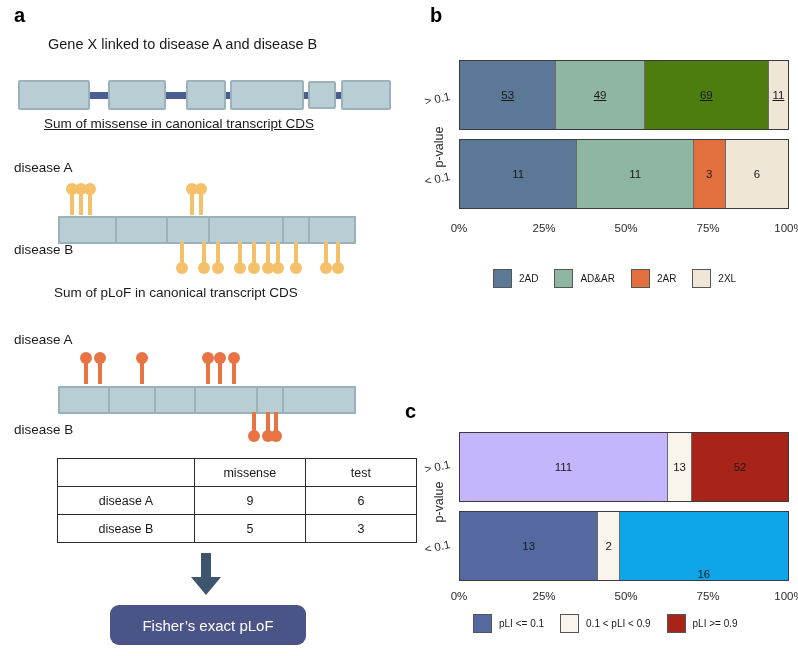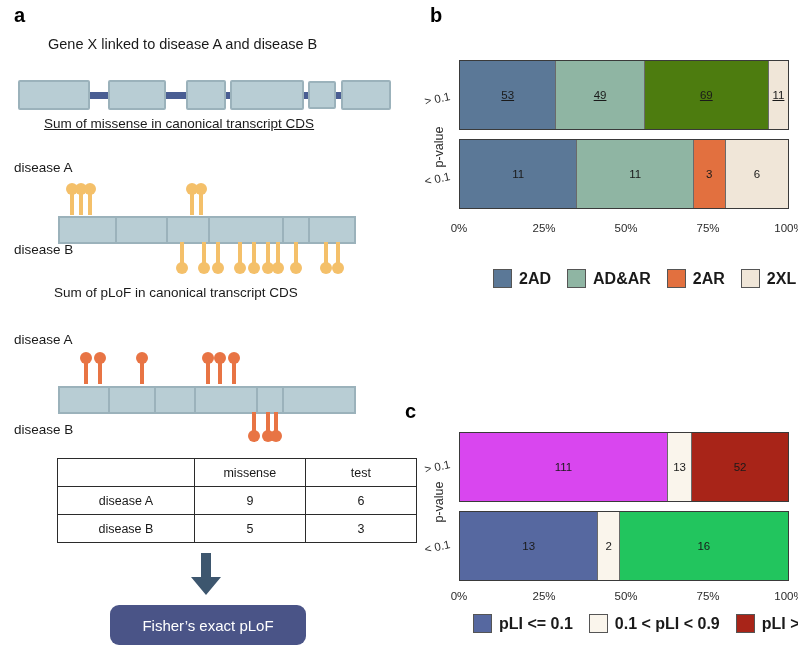--- a/index.html
+++ b/index.html
@@ -35,21 +35,21 @@
        font-size:11.5px;color:#1a1a1a;box-sizing:border-box;overflow:hidden;}
   .seg + .seg{border-left:1px solid #6a6a6a;}
   .ytick{position:absolute;font-size:11.5px;color:#2b2b2b;white-space:nowrap;
          transform:rotate(-12deg);transform-origin:right center;text-align:right;}
   .yaxis-title{position:absolute;font-size:12.5px;color:#2b2b2b;
                transform:rotate(-90deg);transform-origin:center center;white-space:nowrap;}
   .xtick{position:absolute;font-size:11.5px;color:#2b2b2b;white-space:nowrap;text-align:center;}
   .legend{position:absolute;display:flex;align-items:center;}
   .legend-item{display:flex;align-items:center;margin-right:16px;}
   .legend-swatch{width:19px;height:19px;border:1px solid #555;box-sizing:border-box;margin-right:7px;}
-  .legend-label{font-size:16px;color:#1a1a1a;white-space:nowrap;font-weight:bold;}
+  .legend-label{font-size:10px;color:#1a1a1a;white-space:nowrap;}
 </style>
 </head>
 <body>
 
 <div id="panel-a">
 
   <div class="panel-letter" style="left:14px;top:4px;">a</div>
 
   <div class="a-title" style="left:40px;top:36px;margin-left:8px;">Gene X linked to disease A and disease B</div>
 
@@ -306,39 +306,39 @@
   <div class="panel-letter" style="left:5px;top:10px;">c</div>
 
   <div class="yaxis-title" style="left:-6px;top:105px;width:90px;text-align:center;">p-value</div>
 
   <div class="ytick" style="left:0px;top:68px;width:50px;">&gt; 0.1</div>
   <div class="ytick" style="left:0px;top:148px;width:50px;">&lt; 0.1</div>
 
   <div class="plot-area" style="left:59px;top:42px;width:330px;height:152px;">
 
     <div class="bar-row" style="left:0;top:0;width:330px;height:70px;">
-      <div class="seg" style="width:63.1%;background:#d946ef;">
+      <div class="seg" style="width:63.1%;background:#c4b5fd;">
           <span>111</span>
         </div>
       <div class="seg" style="width:7.4%;background:#faf5ec;">
           <span>13</span>
         </div>
       <div class="seg" style="width:29.5%;background:#a82418;">
           <span>52</span>
         </div>
     </div>
 
     <div class="bar-row" style="left:0;top:79px;width:330px;height:70px;">
       <div class="seg" style="width:41.9%;background:#5668a0;">
           <span>13</span>
         </div>
       <div class="seg" style="width:6.5%;background:#faf5ec;">
           <span>2</span>
         </div>
-      <div class="seg" style="width:51.6%;background:#22c55e;">
+      <div class="seg" style="width:51.6%;background:#0ea5e9;align-items:flex-end;">
           <span>16</span>
         </div>
     </div>
   </div>
 
   <div class="xtick" style="left:43px;top:200px;width:32px;">0%</div>
   <div class="xtick" style="left:125px;top:200px;width:38px;">25%</div>
   <div class="xtick" style="left:207px;top:200px;width:38px;">50%</div>
   <div class="xtick" style="left:289px;top:200px;width:38px;">75%</div>
   <div class="xtick" style="left:367px;top:200px;width:44px;">100%</div>

